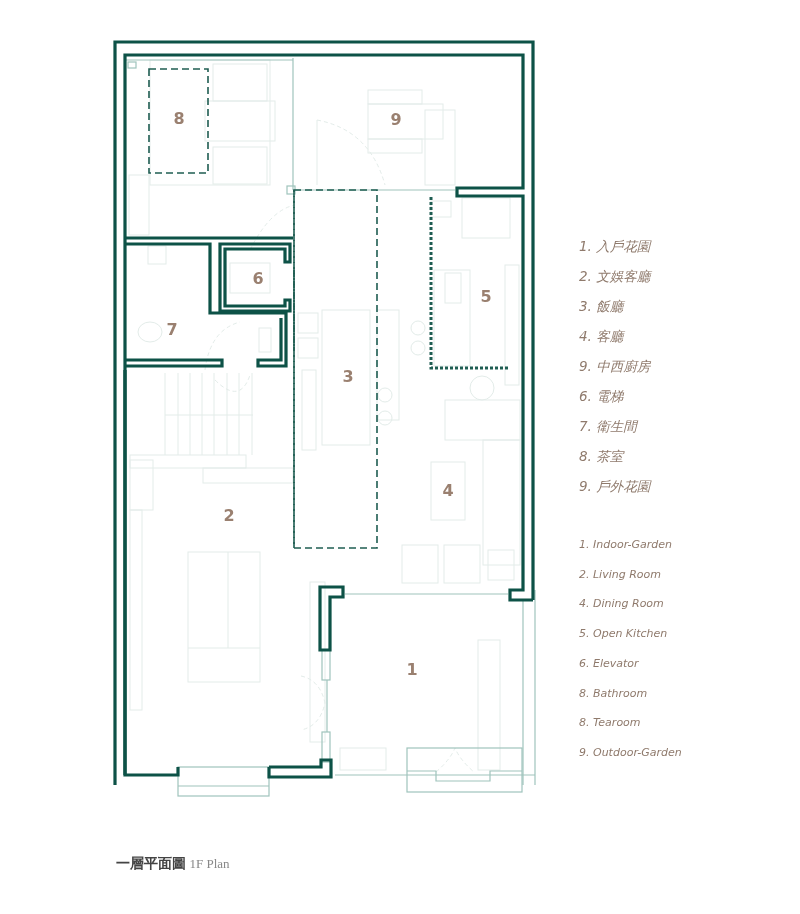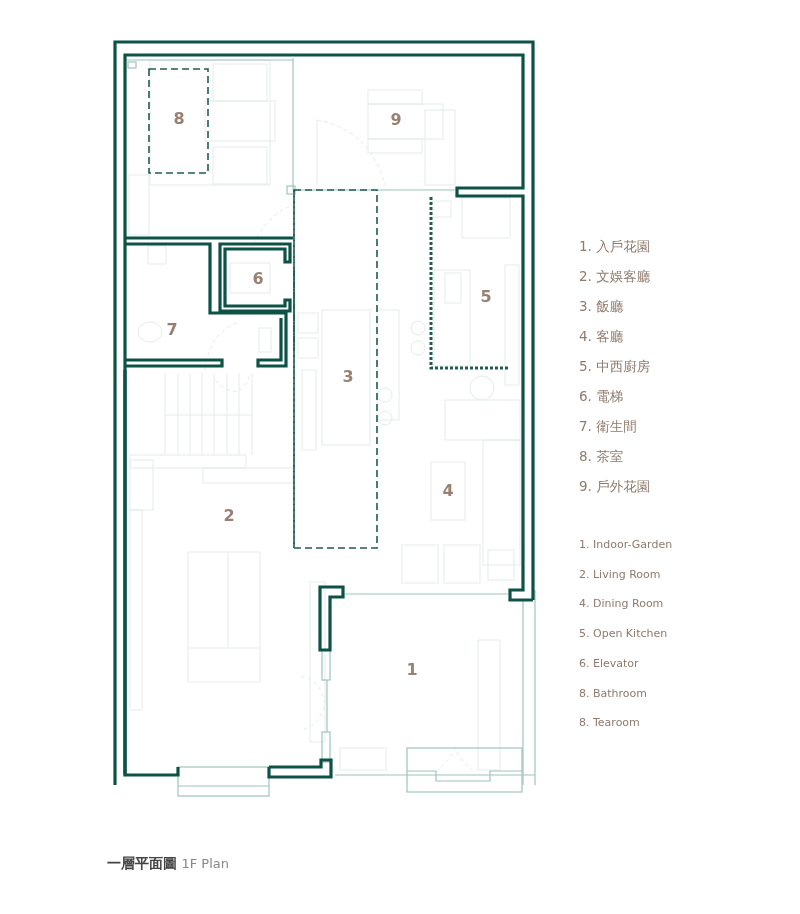--- a/index.html
+++ b/index.html
@@ -8,22 +8,22 @@
     .wall { fill: none; stroke: #0d5247; stroke-width: 3.2; }
     .thin { fill: none; stroke: #9fc4bc; stroke-width: 1.2; }
     .furn { fill: none; stroke: #e3ece9; stroke-width: 1; }
     .dash { fill: none; stroke: #1f5d52; stroke-width: 1.6; stroke-dasharray: 7 4; }
     .dashdense { fill: none; stroke: #1f5d52; stroke-width: 3; stroke-dasharray: 3 2; }
     .swing { fill: none; stroke: #e3ece9; stroke-width: 1; stroke-dasharray: 4 3; }
     .room-num { font-family: "DejaVu Sans", sans-serif; font-size: 16px; font-weight: bold; fill: #9a8070; text-anchor: middle; dominant-baseline: middle; }
     .legend { position: absolute; left: 579px; font-size: 13.5px; color: #8f7a6c; line-height: 30px; }
     .legend-zh { top: 231px; }
     .legend-en { top: 530px; font-size: 11px; line-height: 29.7px; }
-    .legend div { white-space: nowrap; }
-    .caption { position: absolute; left: 107px; top: 855px; font-size: 14px; color: #555; }
+    .legend div { white-space: nowrap; font-style: italic; }
+    .caption { position: absolute; left: 116px; top: 855px; font-size: 14px; color: #555; font-family: Liberation Serif, serif; }
     .caption .zh { font-weight: bold; color: #444; }
     .caption .en { color: #888; font-size: 13px; }
   </style>
 </head>
 <body>
 
 <svg id="plan" viewBox="0 0 800 914" xmlns="http://www.w3.org/2000/svg">
 
   <g>
 
@@ -157,33 +157,34 @@
     <text class="room-num" x="179" y="119">8</text>
     <text class="room-num" x="396" y="120">9</text>
   </g>
 </svg>
 
 <div class="legend legend-zh">
   <div>1. 入戶花園</div>
   <div>2. 文娛客廳</div>
   <div>3. 飯廳</div>
   <div>4. 客廳</div>
-  <div>5. 中西廚房</div>
+  <div>9. 中西廚房</div>
   <div>6. 電梯</div>
   <div>7. 衛生間</div>
   <div>8. 茶室</div>
   <div>9. 戶外花園</div>
 </div>
 
 <div class="legend legend-en">
   <div>1. Indoor-Garden</div>
   <div>2. Living Room</div>
   <div>4. Dining Room</div>
   <div>5. Open Kitchen</div>
   <div>6. Elevator</div>
   <div>8. Bathroom</div>
   <div>8. Tearoom</div>
+  <div>9. Outdoor-Garden</div>
 </div>
 
 <div class="caption">
   <span class="zh">一層平面圖</span>
   <span class="en">1F Plan</span>
 </div>
 
 </body></html>

